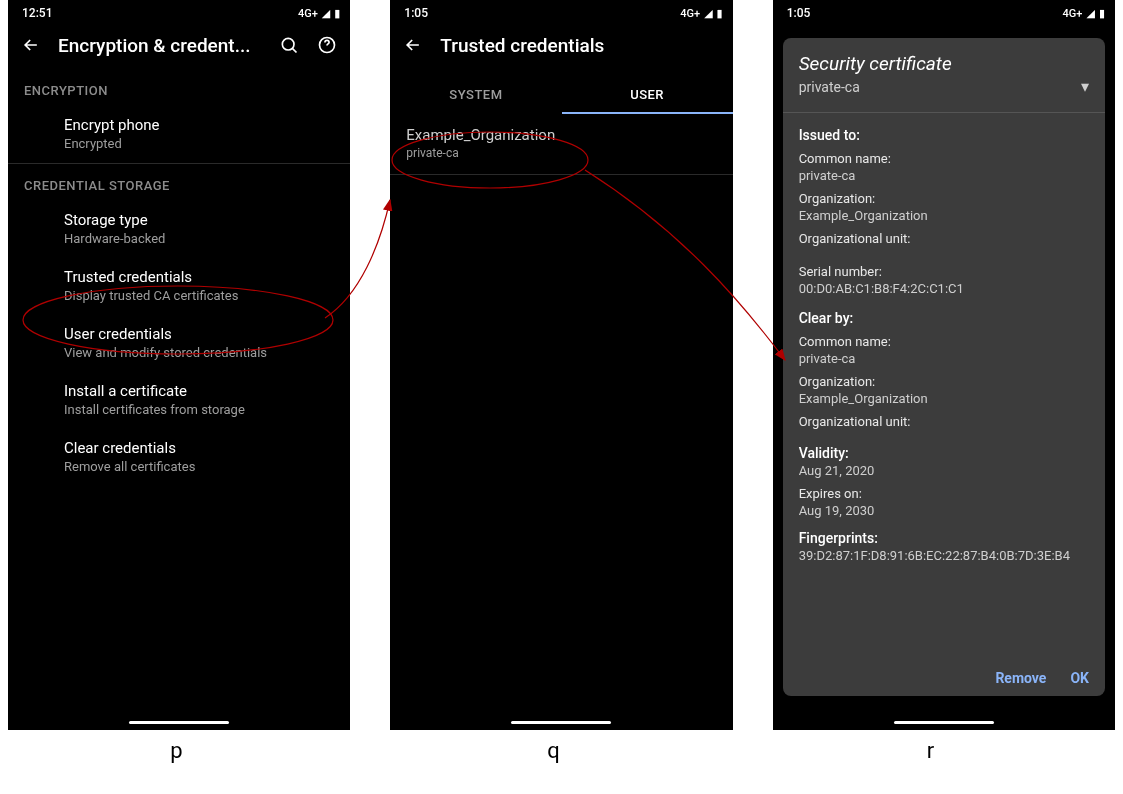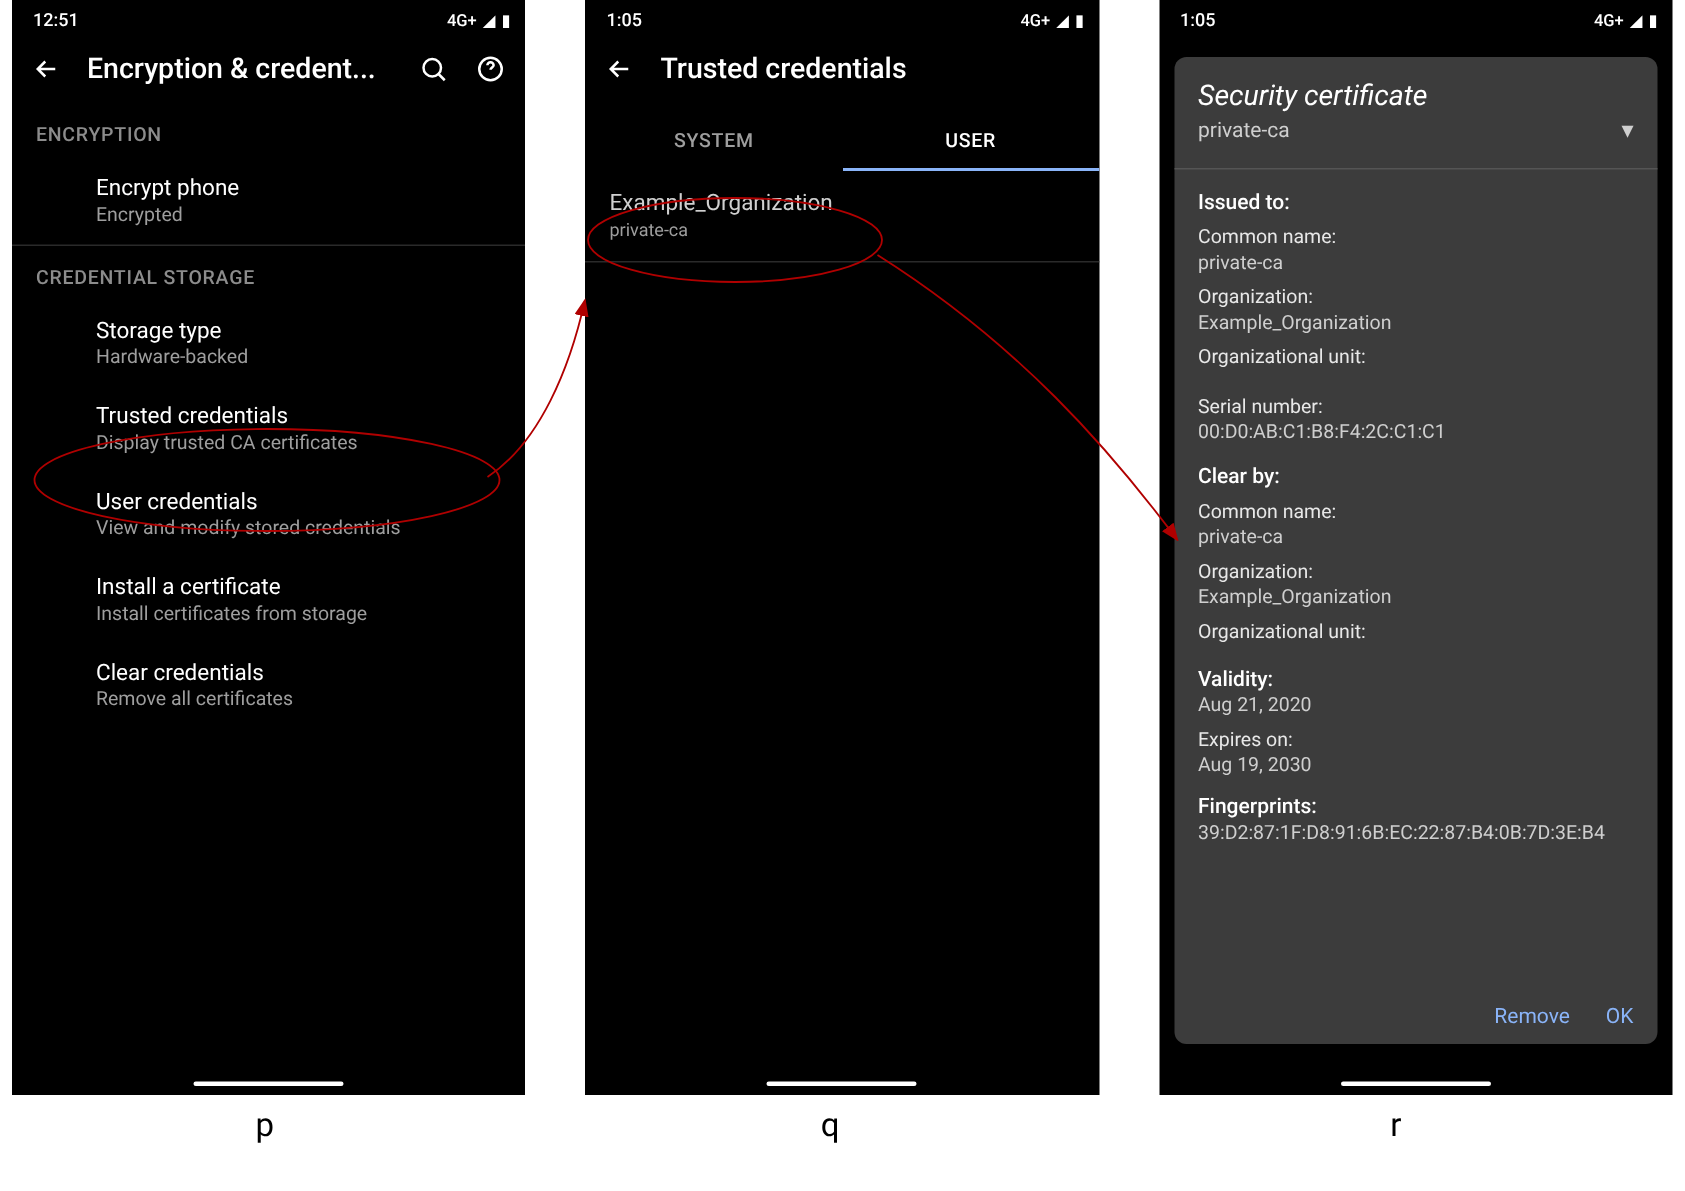--- a/index.html
+++ b/index.html
@@ -28,21 +28,21 @@
     justify-content: space-between;
     align-items: center;
     padding: 4px 10px 2px 14px;
     font-size: 12px;
     font-weight: 500;
     height: 24px;
   }
   .status-right { display: flex; align-items: center; gap: 4px; font-size: 11px; }
   .app-bar {
     display: flex;
-    align-items: center;
+    align-items: flex-start;
     padding: 10px 12px 12px 12px;
     gap: 16px;
   }
   .app-bar .title {
     font-size: 19px;
     font-weight: 500;
     flex: 1;
     white-space: nowrap;
     overflow: hidden;
     text-overflow: ellipsis;
@@ -107,21 +107,21 @@
   .dialog-sub-row { display:flex; align-items:center; justify-content:space-between; margin-bottom: 10px;}
   .dialog-sub { font-size: 14px; color: #cfcfcf; }
   .dialog hr { border: none; border-top: 1px solid #555; margin: 6px -16px 10px -16px; }
   .dlabel { font-size: 14px; color: #fff; font-weight: 500; margin-top: 4px; }
   .dfield-lbl { font-size: 13px; color: #e8e8e8; margin-top: 8px; }
   .dfield-val { font-size: 13px; color: #cfcfcf; margin-top: 2px; }
   .dialog-actions {
     margin-top: auto;
     display:flex; justify-content:flex-end; gap: 24px;
     padding-top: 10px;
-    font-size: 14px; font-weight: 400;
+    font-size: 14px; font-weight: 700;
     color: #8ab4f8;
   }
   .dialog-actions span { cursor:pointer; }
 
   
   .captions {
     display: flex;
     gap: 40px;
     padding: 8px 8px 0 8px;
   }

